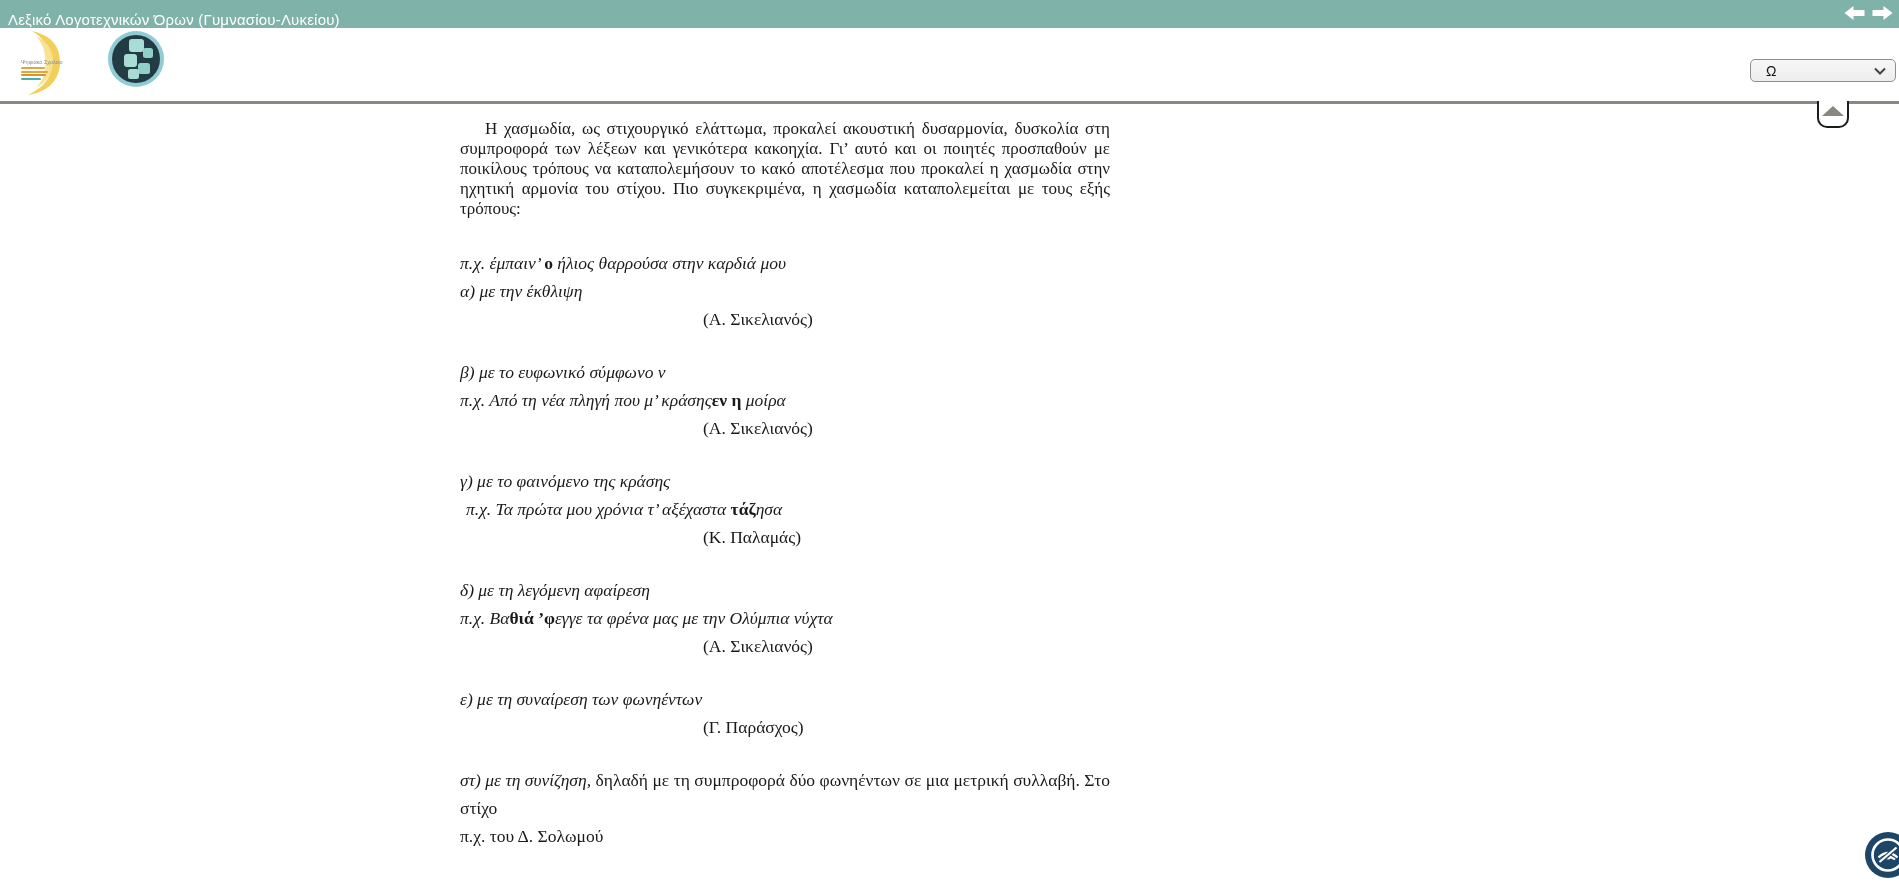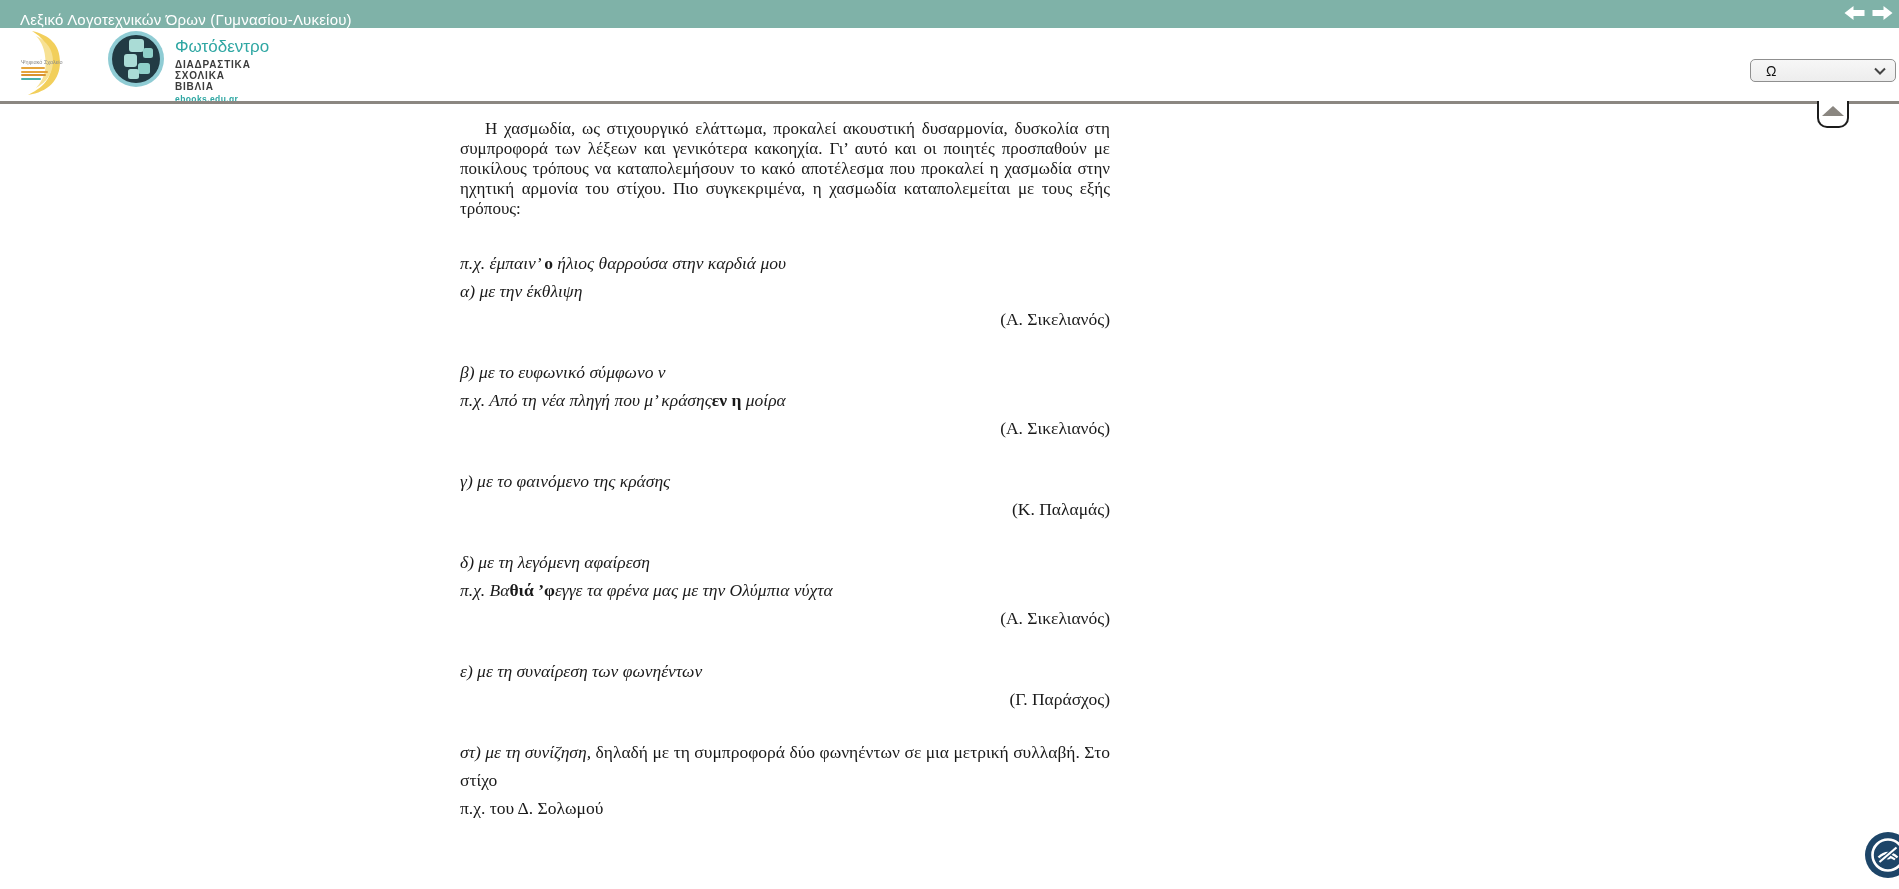--- a/index.html
+++ b/index.html
@@ -4,21 +4,21 @@
 <style>
   html,body{margin:0;padding:0;}
   body{
     width:1899px;height:889px;position:relative;overflow:hidden;
     background:#ffffff;font-family:"Liberation Sans",sans-serif;
   }
   
   .topbar{
     position:absolute;top:0;left:0;width:1899px;height:39px;
     background:var(--topbar_bg,#7fb2a8);
-    display:flex;align-items:center;box-sizing:border-box;padding-left:20px;
+    display:flex;align-items:center;box-sizing:border-box;padding-left:8px;
   }
   .topbar-title{color:#ffffff;font-size:15px;letter-spacing:.2px;}
   .nav-arrows{position:absolute;right:5px;top:5px;display:flex;gap:5px;}
   .nav-arrows svg{display:block;cursor:pointer;}
   
   .header{position:absolute;top:28px;left:0;width:1899px;height:73px;background:#fff;}
   .logo-ds{position:absolute;left:12px;top:2px;width:64px;height:66px;cursor:pointer;}
   .logo-ds svg{position:absolute;left:0;top:0;}
   .logo-ds .ds-text{
     position:absolute;left:9px;top:29px;font-size:5.5px;color:#8a8a8a;white-space:nowrap;
@@ -58,21 +58,21 @@
     font-family:"Liberation Serif","DejaVu Serif",serif;
     font-size:17px;color:#1a1a1a;
   }
   .page p.lead{
     margin:15px 0 0 0;text-align:justify;text-indent:25px;line-height:20px;
   }
   #sections{margin-top:30px;}
   .section{margin-bottom:25px;}
   .line{line-height:28px;font-size:17.5px;text-align:justify;}
   .line.pad{padding-left:6px;}
-  .line.attribution{padding-left:243px;text-align:right;}
+  .line.attribution{padding-left:243px;text-align:left;}
   .it{font-style:italic;}
   .bd{font-weight:bold;font-style:normal;}
   
   .eye-btn{position:absolute;left:1865px;top:832px;width:46px;height:46px;cursor:pointer;z-index:4;}
 </style>
 <title>Λεξικό Λογοτεχνικών Όρων (Γυμνασίου-Λυκείου)</title></head>
 <body style="--topbar_bg: #7fb2a8; --accent_teal: #2fa7a3; --divider: #8b8781; --eye_btn: #1d4568; --logo_yellow: #f2cf5b; --logo_navy: #223b44; --logo_ring: #8fccd4;">
 
 <div class="topbar">
   <span class="topbar-title">Λεξικό Λογοτεχνικών Όρων (Γυμνασίου-Λυκείου)</span>
@@ -105,27 +105,20 @@
   <div class="logo-pd">
     <svg width="58" height="58" viewBox="0 0 58 58">
       <circle cx="29" cy="29" r="28" fill="#8fccd4"></circle>
       <circle cx="29" cy="29" r="24" fill="#223b44"></circle>
       <rect x="22" y="9" width="15" height="13" rx="3" fill="#aadcd6"></rect>
       <rect x="36" y="18" width="10" height="10" rx="2.5" fill="#8fd0c9"></rect>
       <rect x="17" y="24" width="13" height="13" rx="3" fill="#aadcd6"></rect>
       <rect x="31" y="33" width="12" height="11" rx="2.5" fill="#8fd0c9"></rect>
       <rect x="21" y="39" width="11" height="10" rx="2.5" fill="#aadcd6"></rect>
     </svg>
-    <div class="pd-text">
-      <div class="pd-title">Φωτόδεντρο</div>
-      <div class="pd-line">ΔΙΑΔΡΑΣΤΙΚΑ</div>
-      <div class="pd-line">ΣΧΟΛΙΚΑ</div>
-      <div class="pd-line">ΒΙΒΛΙΑ</div>
-      <div class="pd-url">ebooks.edu.gr</div>
-    </div>
   </div>
 
   <div class="letter-select">
     <span class="val">Ω</span>
     <span class="chev">
       <svg width="12" height="8" viewBox="0 0 12 8">
           <polyline points="1,1.5 6,6.5 11,1.5" fill="none" stroke="#444" stroke-width="2"></polyline>
         </svg>
     </span>
   </div>
@@ -144,20 +137,21 @@
         <div class="line heading"><span class="it">α) με την έκθλιψη</span></div>
         <div class="line attribution"><span>(Α. Σικελιανός)</span></div>
       </div>
       <div class="section">
         <div class="line heading"><span class="it">β) με το ευφωνικό σύμφωνο ν</span></div>
         <div class="line example"><span class="it">π.χ. Από τη νέα πληγή που μ’ κράσης</span><span class="bd">εν</span><span class="it"> </span><span class="bd">η</span><span class="it"> μοίρα</span></div>
         <div class="line attribution"><span>(Α. Σικελιανός)</span></div>
       </div>
       <div class="section">
         <div class="line heading"><span class="it">γ) με το φαινόμενο της κράσης</span></div>
+        <div class="line example pad"><span class="it">π.χ. Τα πρώτα μου χρόνια τ’ αξέχαστα </span><span class="bd">τάζ</span><span class="it">ησα</span></div>
         <div class="line attribution"><span>(Κ. Παλαμάς)</span></div>
       </div>
       <div class="section">
         <div class="line heading"><span class="it">δ) με τη λεγόμενη αφαίρεση</span></div>
         <div class="line example"><span class="it">π.χ. Βα</span><span class="bd">θιά</span><span class="it"> </span><span class="bd">’φ</span><span class="it">εγγε τα φρένα μας με την Ολύμπια νύχτα</span></div>
         <div class="line attribution"><span>(Α. Σικελιανός)</span></div>
       </div>
       <div class="section">
         <div class="line heading"><span class="it">ε) με τη συναίρεση των φωνηέντων</span></div>
         <div class="line attribution"><span>(Γ. Παράσχος)</span></div>

